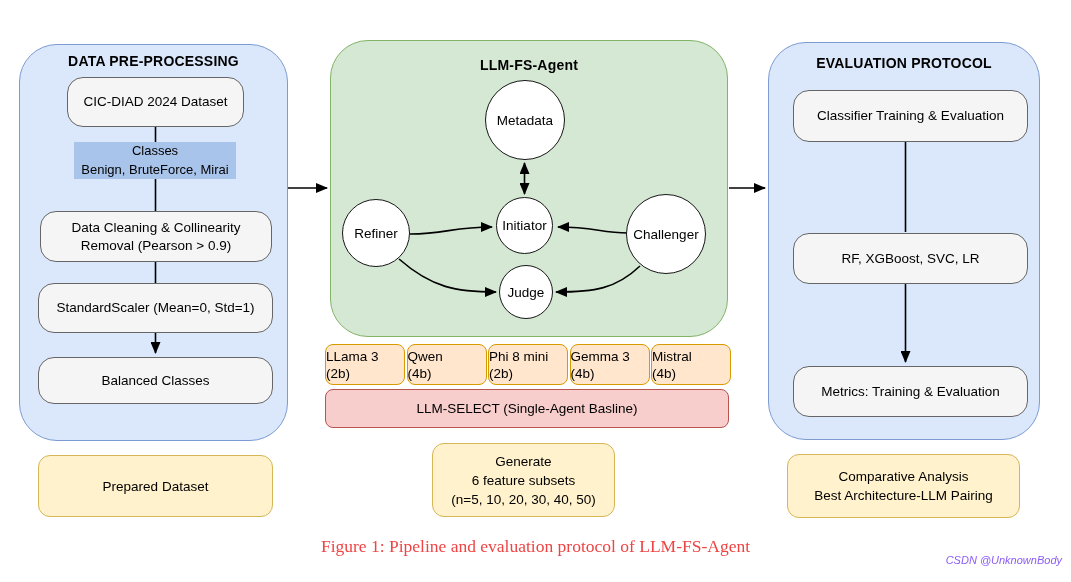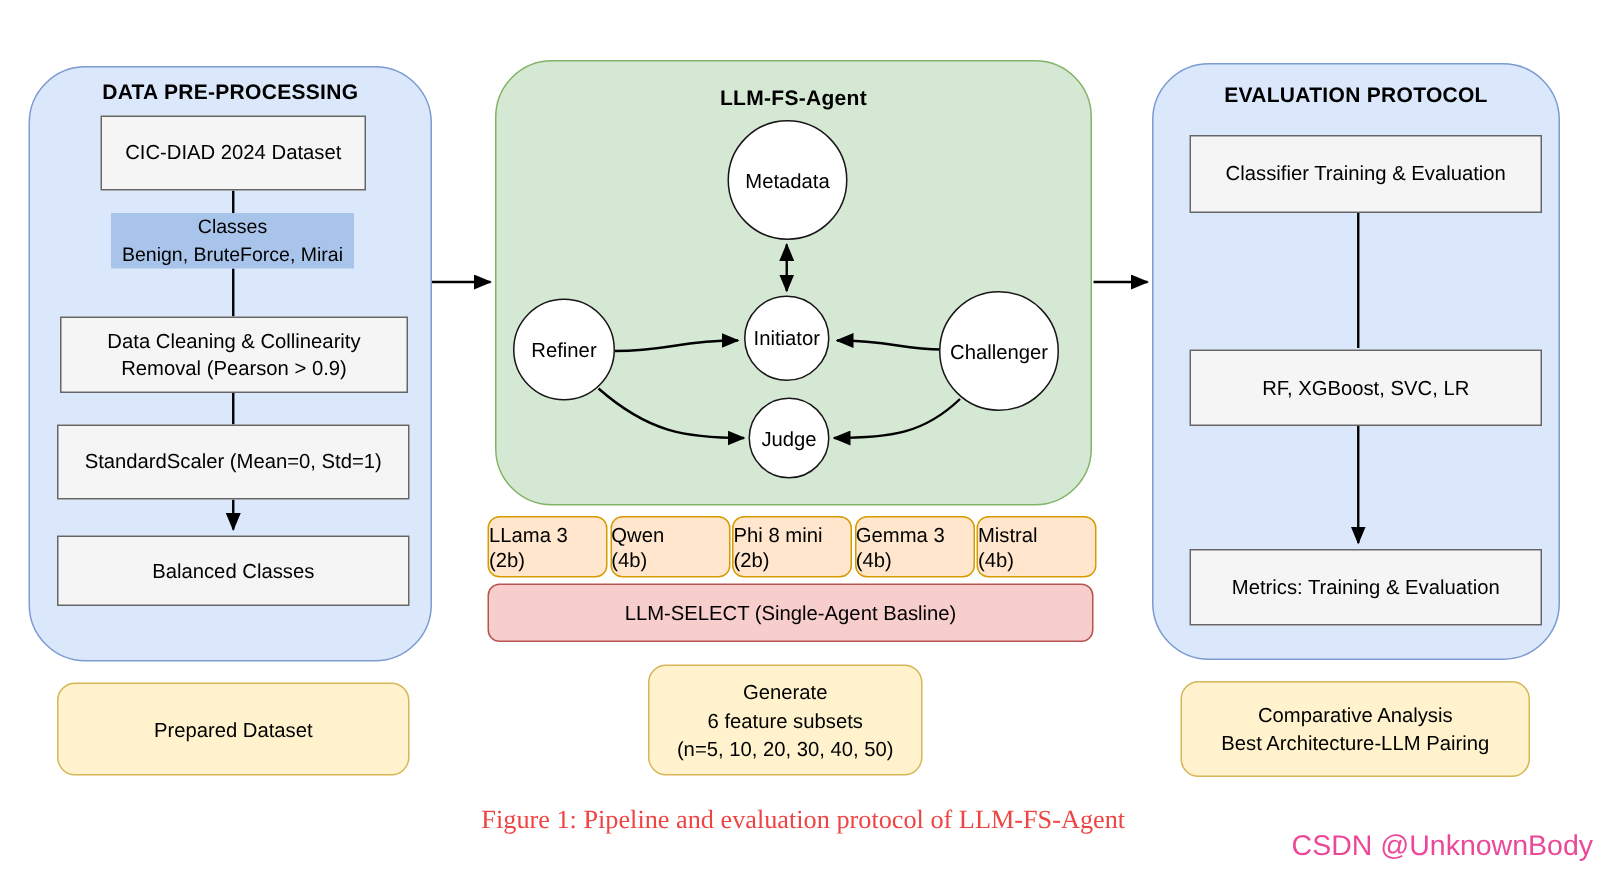--- a/index.html
+++ b/index.html
@@ -4,42 +4,42 @@
 <style>
   html,body{margin:0;padding:0;background:#ffffff;}
   body{width:1071px;height:582px;position:relative;overflow:hidden;
        font-family:"Liberation Sans","DejaVu Sans",sans-serif;color:#000;}
   .abs{position:absolute;box-sizing:border-box;}
   .panel{border-radius:38px;border:1.6px solid;}
   .panel.blue{background:var(--panel-blue-fill);border-color:var(--panel-blue-border);}
   .panel.green{background:var(--panel-green-fill);border-color:var(--panel-green-border);}
   .panel-title{font-weight:bold;font-size:14px;text-align:center;letter-spacing:.2px;}
   .gbox{background:var(--box-gray-fill);border:1.5px solid var(--box-gray-border);
-        border-radius:0;display:flex;align-items:center;justify-content:center;
+        border-radius:16px;display:flex;align-items:center;justify-content:center;
         text-align:center;font-size:13.5px;line-height:18px;padding:2px 6px;}
   .ybox{background:var(--output-yellow-fill);border:1.6px solid var(--output-yellow-border);
         border-radius:12px;display:flex;align-items:center;justify-content:center;
         text-align:center;font-size:13.5px;line-height:19px;padding:2px 6px;}
   .note{background:var(--classes-highlight);text-align:center;font-size:13px;
         line-height:18.5px;display:flex;align-items:center;justify-content:center;}
   .circle{background:#fff;border:1.6px solid #161616;border-radius:50%;
           display:flex;align-items:center;justify-content:center;
           font-size:13.5px;text-align:center;}
   .chiprow{display:flex;justify-content:space-between;}
   .chip{width:78px;height:39px;background:var(--chip-orange-fill);
         border:1.6px solid var(--chip-orange-border);border-radius:8px;
         display:flex;flex-direction:column;align-items:flex-start;justify-content:center;
         font-size:13.5px;line-height:17px;}
   .pinkbox{background:var(--baseline-pink-fill);border:1.8px solid var(--baseline-pink-border);
         border-radius:8px;display:flex;align-items:center;justify-content:center;
         font-size:13.5px;}
   .preline{white-space:pre-line;}
   .caption{width:100%;text-align:center;font-family:"Liberation Serif","DejaVu Serif",serif;
         font-size:17.5px;color:#ef4444;}
-  .watermark{font-size:19px;color:#ec4899;}
+  .watermark{font-size:11px;color:#8b5cf6;font-style:italic;}
   svg.wires{position:absolute;left:0;top:0;pointer-events:none;}
   svg.wires path,svg.wires line{stroke:#000;stroke-width:1.6;fill:none;}
 </style>
 </head>
 <body>
 
 <div class="abs panel blue" style="left:19px;top:44px;width:269px;height:397px;"></div>
 <div class="abs panel green" style="left:330px;top:40px;width:398px;height:297px;"></div>
 <div class="abs panel blue" style="left:768px;top:42px;width:272px;height:398px;"></div>
 

